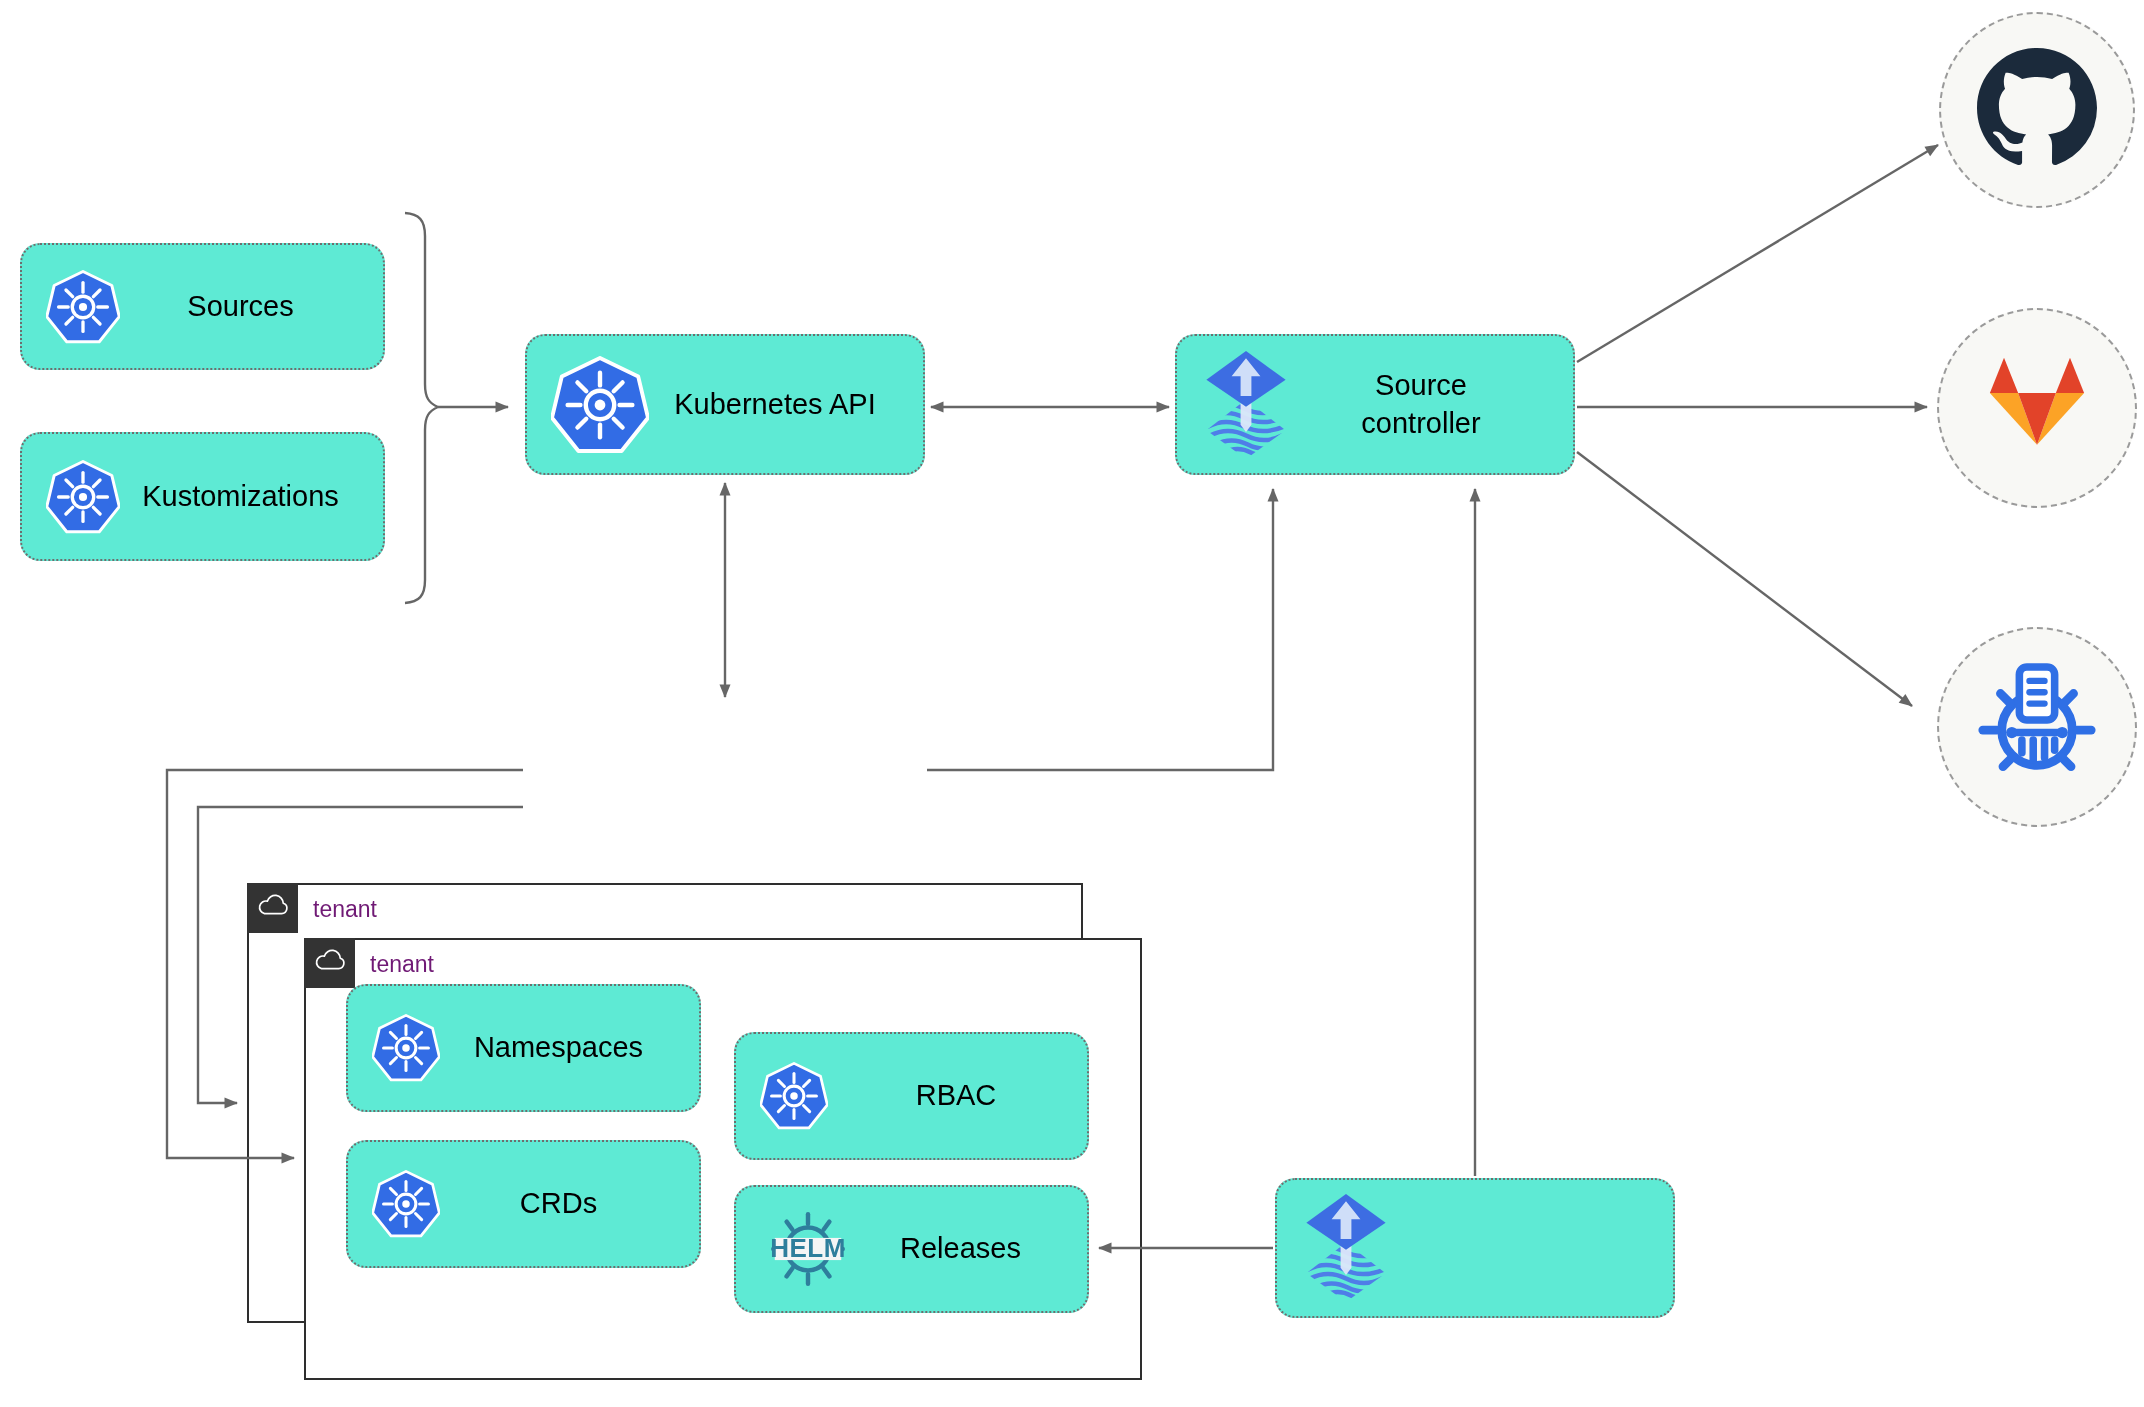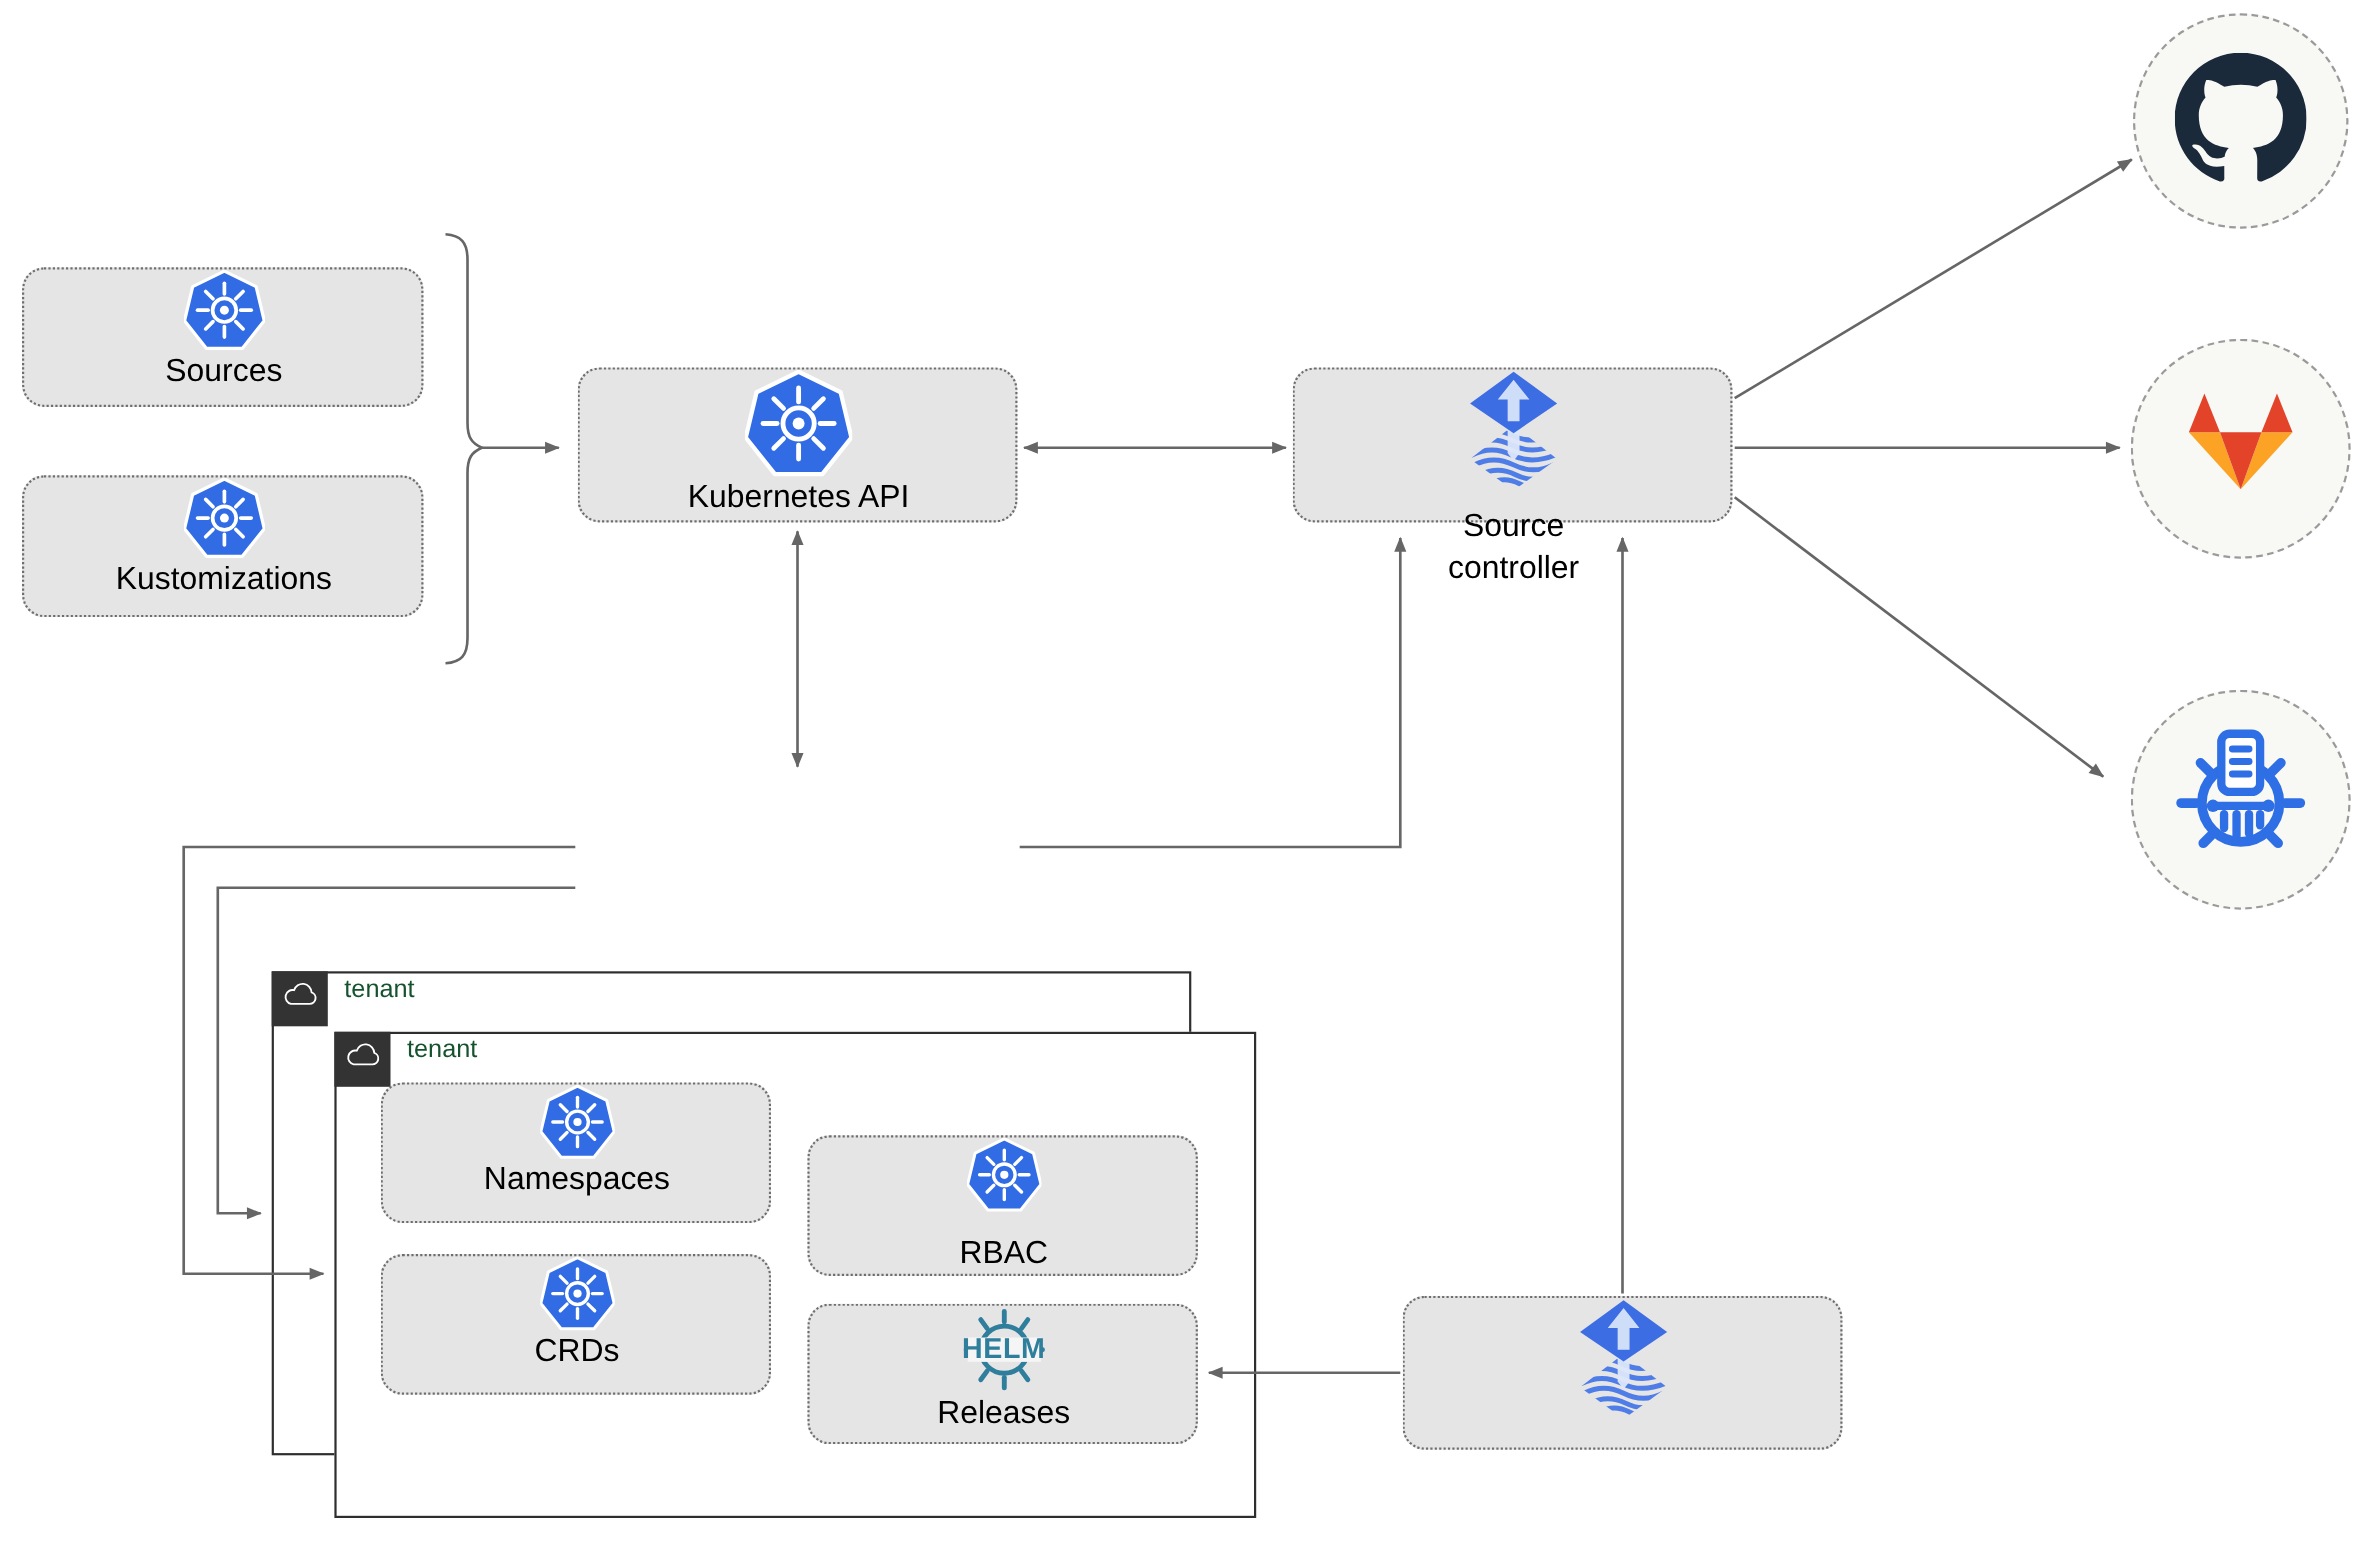--- a/index.html
+++ b/index.html
@@ -3,43 +3,43 @@
 <meta charset="utf-8">
 <style>
   html,body{margin:0;padding:0;background:#ffffff;}
   .canvas{
     position:relative;width:2144px;height:1407px;background:#ffffff;
     font-family:"Liberation Sans",sans-serif;overflow:hidden;
   }
   
   .node{
     position:absolute;display:flex;align-items:center;
-    background:#e5e5e5;border:2px dotted #6e6e6e;border-radius:20px;
-    box-sizing:border-box;padding:0 22px 0 24px;z-index:3;flex-direction:column;
+    background:#5eead4;border:2px dotted #6e6e6e;border-radius:20px;
+    box-sizing:border-box;padding:0 22px 0 24px;z-index:3;
   }
   .node .icon{flex:0 0 auto;display:flex;align-items:center;justify-content:center;}
   .node .lbl{
     flex:1 1 auto;text-align:center;font-size:29px;color:#000;line-height:1.3;
   }
   .lbl-narrow{max-width:190px;margin:12px auto;}
   
   .circle{
     position:absolute;border:2.5px dashed #9a9a9a;border-radius:50%;
     background:#F8F8F5;display:flex;align-items:center;justify-content:center;
     box-sizing:border-box;z-index:3;
   }
   
   .tenant{position:absolute;background:#ffffff;border:2px solid #2e2e2e;box-sizing:border-box;}
   .tenant-back{left:247px;top:883px;width:836px;height:440px;z-index:1;}
   .tenant-front{left:304px;top:938px;width:838px;height:442px;z-index:2;}
   .tenant-header{
     position:absolute;left:-2px;top:-2px;width:51px;height:50px;background:#333333;
     display:flex;align-items:center;justify-content:center;
   }
-  .tenant-label{position:absolute;left:64px;top:0;font-size:23px;color:#14532d;}
+  .tenant-label{position:absolute;left:64px;top:11px;font-size:23px;color:#701a75;}
   
   .overlay{position:absolute;left:0;top:0;z-index:5;pointer-events:none;}
   
   .helm-wrap{position:relative;width:96px;height:80px;}
   .helm-wrap svg{position:absolute;left:0;top:0;}
   .helm-word{
     position:absolute;left:0;right:0;top:50%;transform:translateY(-52%);
     text-align:center;font-weight:bold;font-size:26px;color:#2E7E9C;letter-spacing:.5px;
   }
   .hidden-defs{position:absolute;width:0;height:0;overflow:hidden;}

